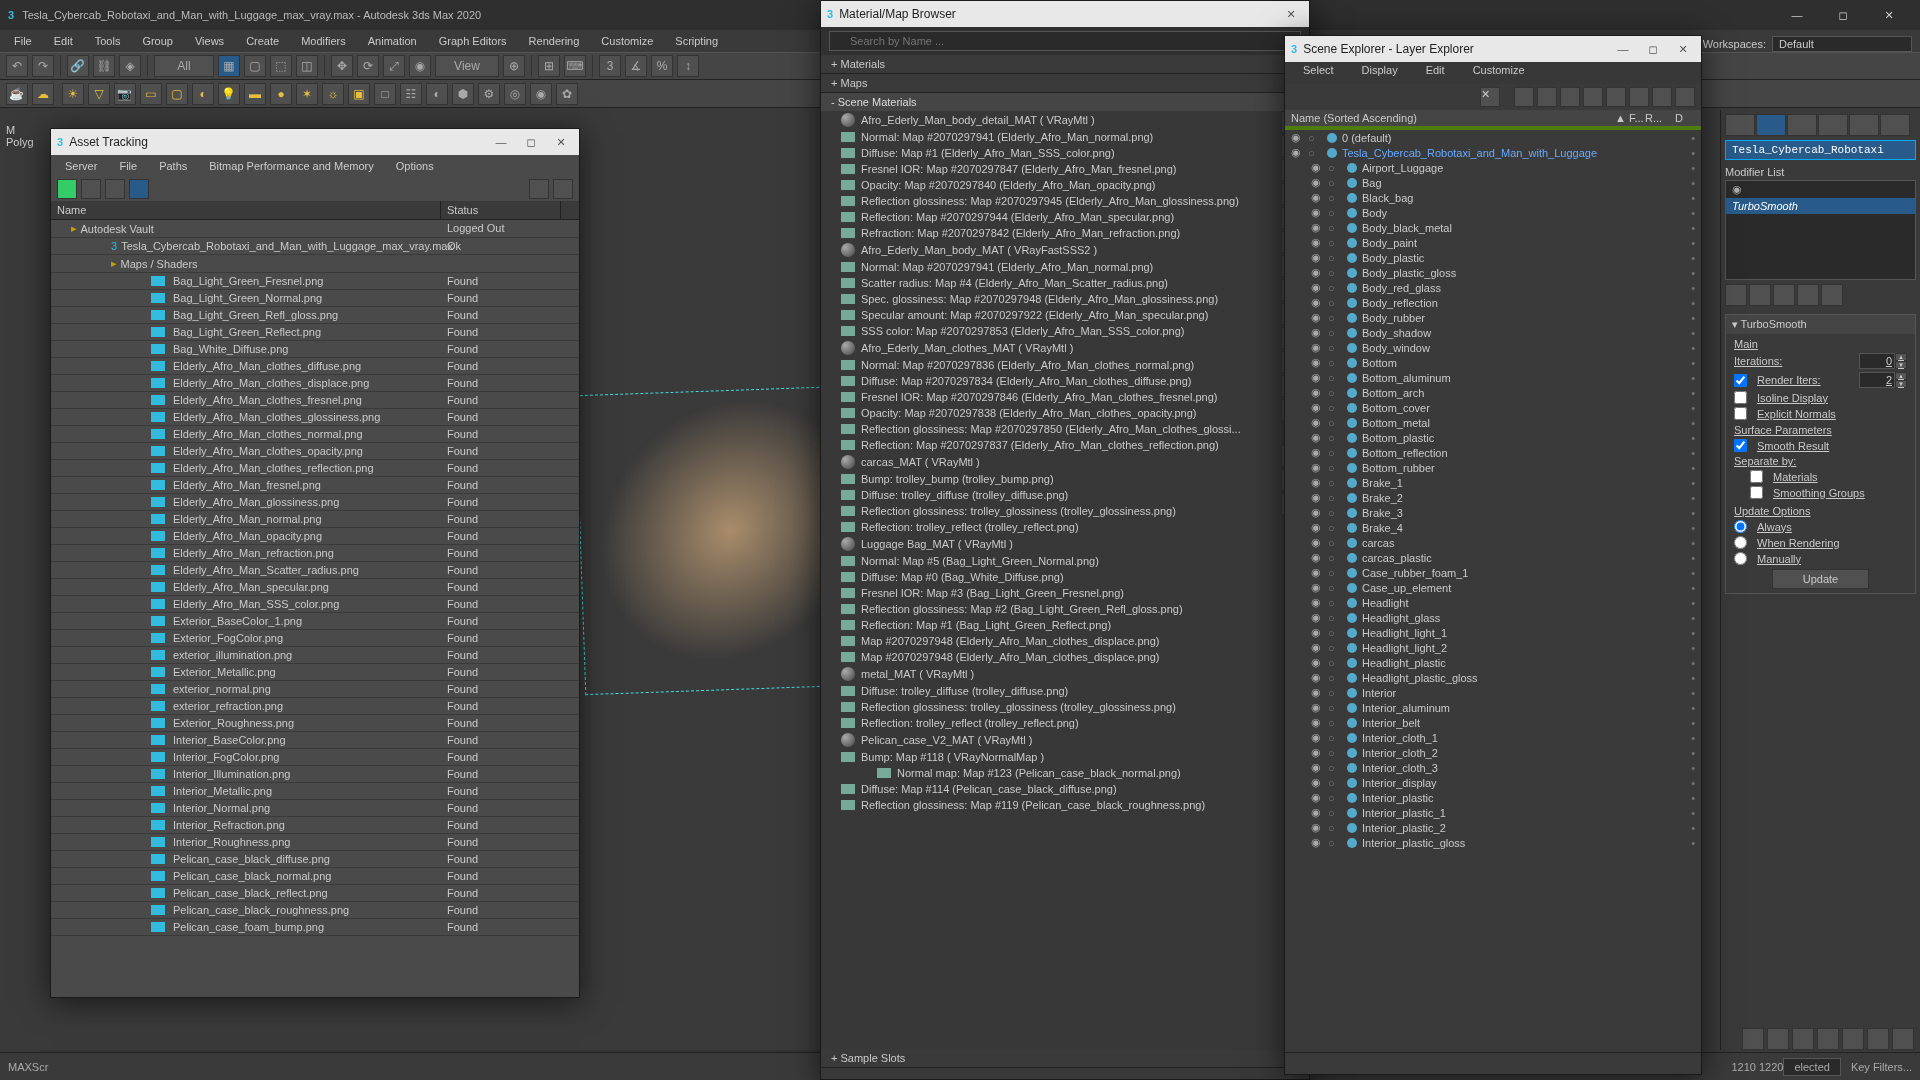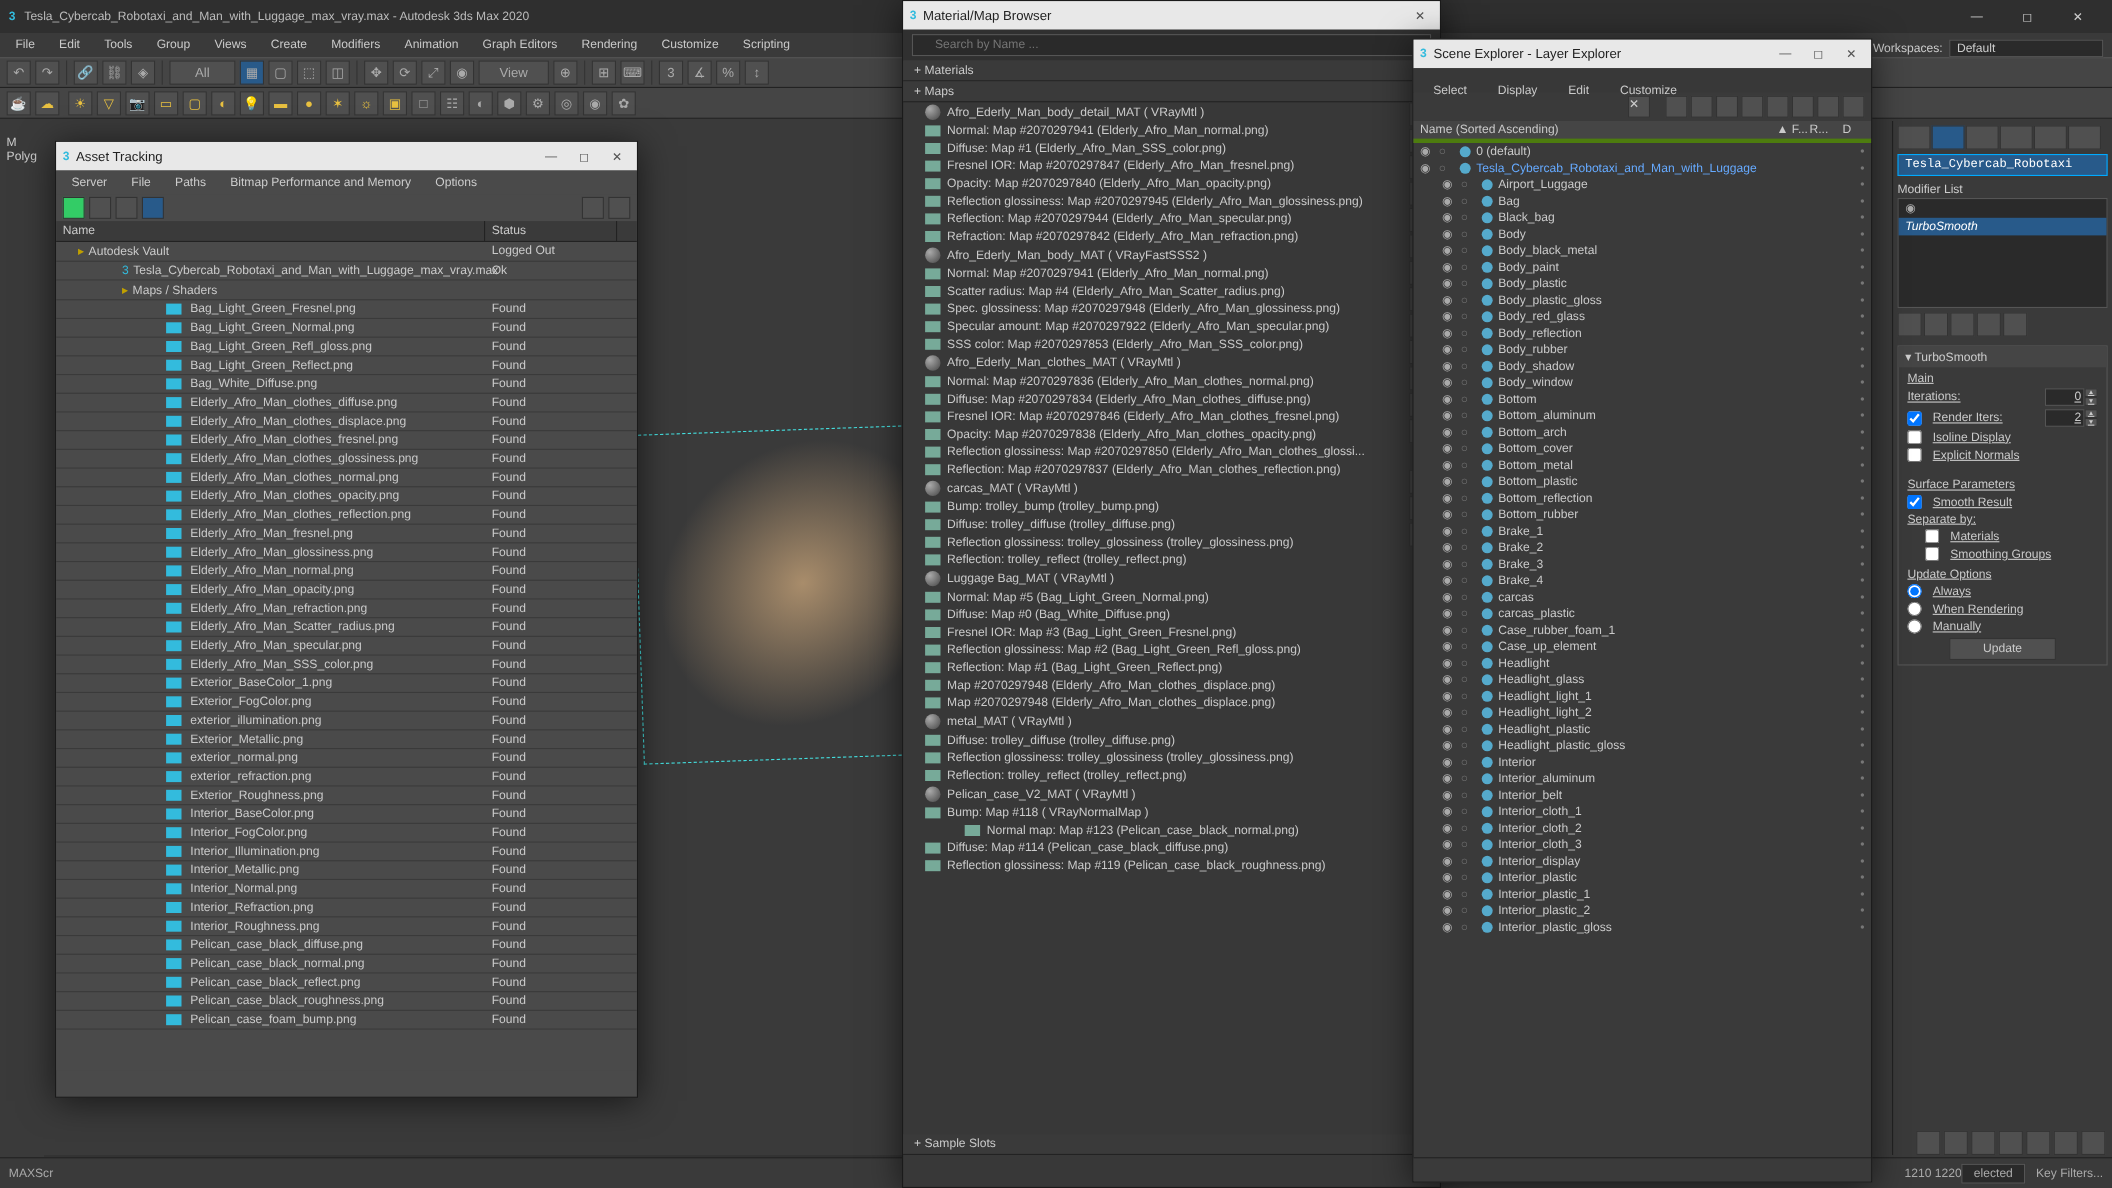--- a/index.html
+++ b/index.html
@@ -84,21 +84,21 @@
 .mitem.lvl2 { padding-left:56px;}
 .mitem .ball { width:14px; height:14px; border-radius:50%; background:radial-gradient(circle at 30% 30%,#aaa,#444); flex-shrink:0;}
 .mitem .mapico { width:14px; height:10px; background:#7a9; flex-shrink:0;}
 .mitem .redtri { width:0; height:0; border-style:solid; border-width:5px 0 5px 8px; border-color:transparent transparent transparent #c33; margin-left:auto; margin-right:4px;}
 .mtoolcol { position:absolute; right:4px; top:0; width:24px; display:flex; flex-direction:column; gap:2px;}
 .mtoolcol .mb { width:22px; height:22px; background:#454545; border:1px solid #333;}
 
 
 #scene-panel { left:1284px; top:35px; width:418px; height:1040px; background:#3a3a3a;}
 .smenu { height:22px; background:#383838; display:flex; padding:0 4px;}
-.smenu span { padding:14px 14px;text-align:center;}
+.smenu span { padding:2px 14px;text-align:center;}
 .stool { height:26px; background:#3a3a3a; display:flex; align-items:center; gap:3px; padding:0 6px; justify-content:flex-end;}
 .stool .sb { width:20px; height:20px; background:#505050; border:1px solid #333;}
 .shead { background:#454545; display:flex; padding:2px 6px; border-bottom:4px solid #4d7c0f;}
 .shead .sc1 { flex:1;}
 .shead .sc2 { width:30px;}
 .slist { height:calc(100% - 130px); overflow:auto;}
 .sitem { display:flex; align-items:center; padding:1px 6px; gap:3px;}
 .sitem .eye { width:14px; color:#aaa;}
 .sitem .freeze { width:14px; color:#777;}
 .sitem .obj { width:10px; height:10px; border-radius:50%; background:#5ac; margin:0 2px;}
@@ -261,21 +261,21 @@
             </div>
         </div>
         <div class="row">
             <input type="checkbox" style="">
             <span>Isoline Display</span>
           </div>
         <div class="row">
             <input type="checkbox" style="">
             <span>Explicit Normals</span>
           </div>
-        <div style="margin-top:15px;">Surface Parameters</div>
+        <div style="margin-top:4px;">Surface Parameters</div>
         <div class="row">
             <input type="checkbox" checked="" style="">
             <span>Smooth Result</span>
           </div>
         <div>Separate by:</div>
         <div class="row" style="padding-left:16px;">
             <input type="checkbox" style="">
             <span>Materials</span>
           </div>
         <div class="row" style="padding-left:16px;">
@@ -651,20 +651,21 @@
   <div class="phead">
     <span style="color:#3bd;font-weight:bold;">3</span>
     <span class="ptitle">Material/Map Browser</span>
     <span class="pbtn">✕</span>
   </div>
   <div class="msearch">
     <input placeholder="Search by Name ..." style="">
   </div>
   <div class="mrow">+ Materials</div>
   <div class="mrow">+ Maps</div>
+  <div class="msection">- Scene Materials</div>
   <div class="mlist">
     <div id="mat-items">
         <div class="mitem lvl0">
           <span class="ball"></span>
           <span>Afro_Ederly_Man_body_detail_MAT  ( VRayMtl )</span>
           <span class="redtri"></span>
         </div>
         <div class="mitem lvl1">
           <span class="mapico"></span>
           <span>Normal: Map #2070297941 (Elderly_Afro_Man_normal.png)</span>

